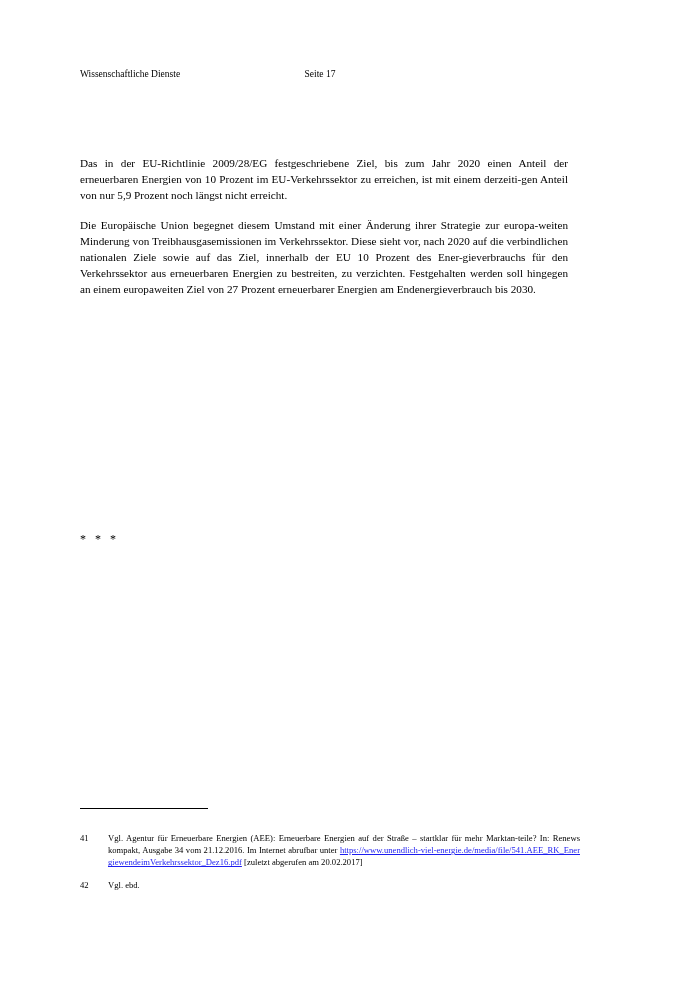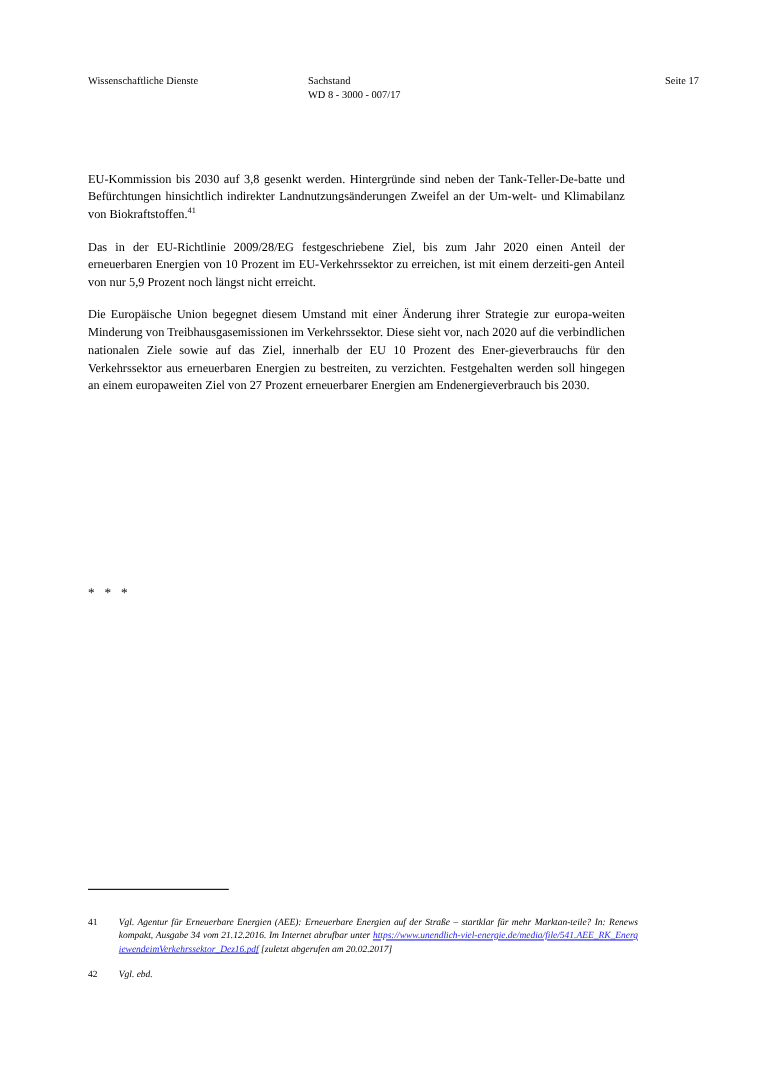--- a/index.html
+++ b/index.html
@@ -99,48 +99,40 @@
     display: flex;
     margin-bottom: 10px;
   }
   .fn-num {
     flex: 0 0 28px;
     font-size: 8.6px;
   }
   .fn-text {
     flex: 1 1 auto;
     text-align: justify;
-    font-style: italic;
   }
   .fn-link {
     color: #1d1df0;
     text-decoration: underline;
     word-break: break-all;
   }
 </style>
 </head>
 <body>
 
 <div class="page">
 
   <div class="header">
     <div class="header-row">
       <div class="header-left">Wissenschaftliche Dienste</div>
-      <div class="header-center">
-        <span>Sachstand</span>
-        <span class="line2">WD 8 - 3000 - 007/17</span>
-      </div>
       <div class="header-right">Seite 17</div>
     </div>
   </div>
 
   <div class="body-text">
-    <p>
-      <span>EU-Kommission bis 2030 auf 3,8 gesenkt werden. Hintergründe sind neben der Tank-Teller-De-batte und Befürchtungen hinsichtlich indirekter Landnutzungsänderungen Zweifel an der Um-welt- und Klimabilanz von Biokraftstoffen.</span><sup>41</sup>
-    </p>
     <p>
       <span>Das in der EU-Richtlinie 2009/28/EG festgeschriebene Ziel, bis zum Jahr 2020 einen Anteil der erneuerbaren Energien von 10 Prozent im EU-Verkehrssektor zu erreichen, ist mit einem derzeiti-gen Anteil von nur 5,9 Prozent noch längst nicht erreicht.</span>
     </p>
     <p>
       <span>Die Europäische Union begegnet diesem Umstand mit einer Änderung ihrer Strategie zur europa-weiten Minderung von Treibhausgasemissionen im Verkehrssektor. Diese sieht vor, nach 2020 auf die verbindlichen nationalen Ziele sowie auf das Ziel, innerhalb der EU 10 Prozent des Ener-gieverbrauchs für den Verkehrssektor aus erneuerbaren Energien zu bestreiten, zu verzichten. Festgehalten werden soll hingegen an einem europaweiten Ziel von 27 Prozent erneuerbarer Energien am Endenergieverbrauch bis 2030.</span>
     </p>
   </div>
 
   <div class="asterisks">* * *</div>
 

